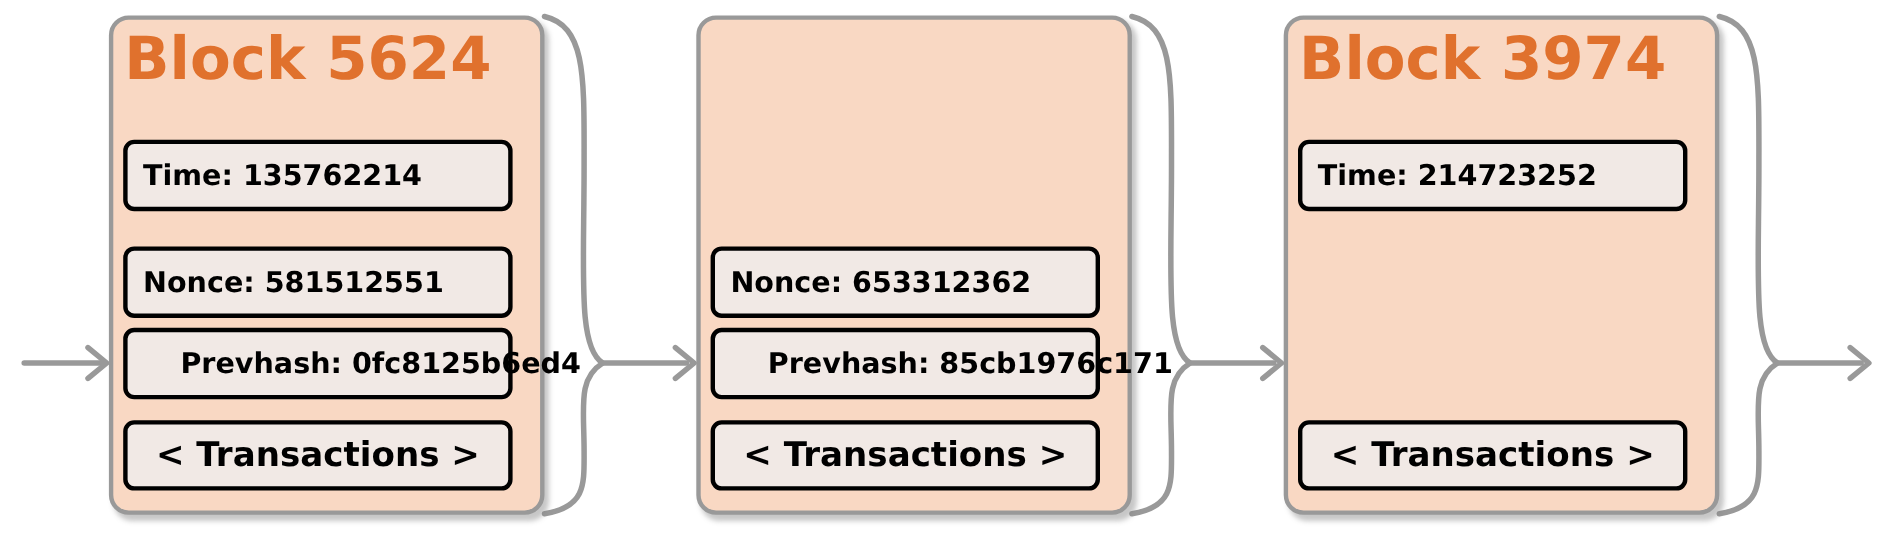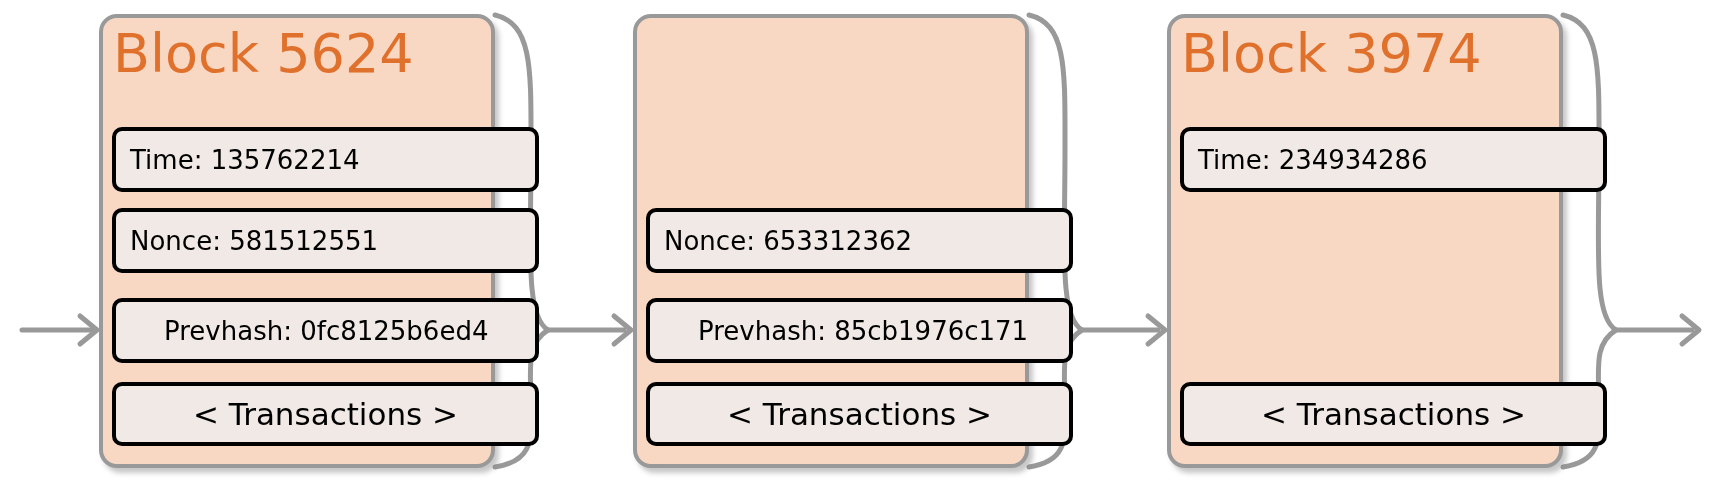--- a/index.html
+++ b/index.html
@@ -36,47 +36,48 @@
   }
   .block {
     position: absolute;
     top: 14px;
     width: 396px;
     height: 454px;
     background: var(--block-fill);
     border: 4px solid var(--block-border);
     border-radius: 18px;
     box-shadow: 4px 5px 5px rgba(130,130,130,0.45);
+    font-weight: bold;
   }
   .block-title {
     position: absolute;
     top: 5px;
     left: 10px;
     font-size: 54px;
     line-height: 1.15;
     color: var(--title-text);
     white-space: nowrap;
   }
   .field {
     position: absolute;
     left: 9px;
-    width: 427px;
+    width: 354px;
     height: 65px;
     background: var(--field-fill);
     border: 4px solid var(--field-border);
     border-radius: 10px;
     display: flex;
     align-items: center;
     padding-left: 14px;
     font-size: 26px;
     color: var(--field-text);
     white-space: nowrap;
   }
   .field-time         { top: 109px; }
-  .field-nonce        { top: 190px; }
+  .field-nonce        { top: 206px; }
   .field-prevhash     { top: 280px; padding-left: 48px; }
   .field-transactions { top: 364px; height: 64px; justify-content: center; padding-left: 0; font-size: 31px; }
   .block-1 { left: 99px; }
   .block-2 { left: 633px; }
   .block-3 { left: 1167px; }
 </style>
 </head>
 <body>
 
 <div class="stage">
@@ -125,17 +126,17 @@
   </div>
 
   <div class="block block-2">
     <div class="field field-nonce">Nonce: 653312362</div>
     <div class="field field-prevhash">Prevhash: 85cb1976c171</div>
     <div class="field field-transactions">&lt; Transactions &gt;</div>
   </div>
 
   <div class="block block-3">
     <div class="block-title">Block 3974</div>
-    <div class="field field-time">Time: 234934286</div>
+    <div class="field field-time">Time: 214723252</div>
     <div class="field field-transactions">&lt; Transactions &gt;</div>
   </div>
 
 </div>
 
 </body></html>

